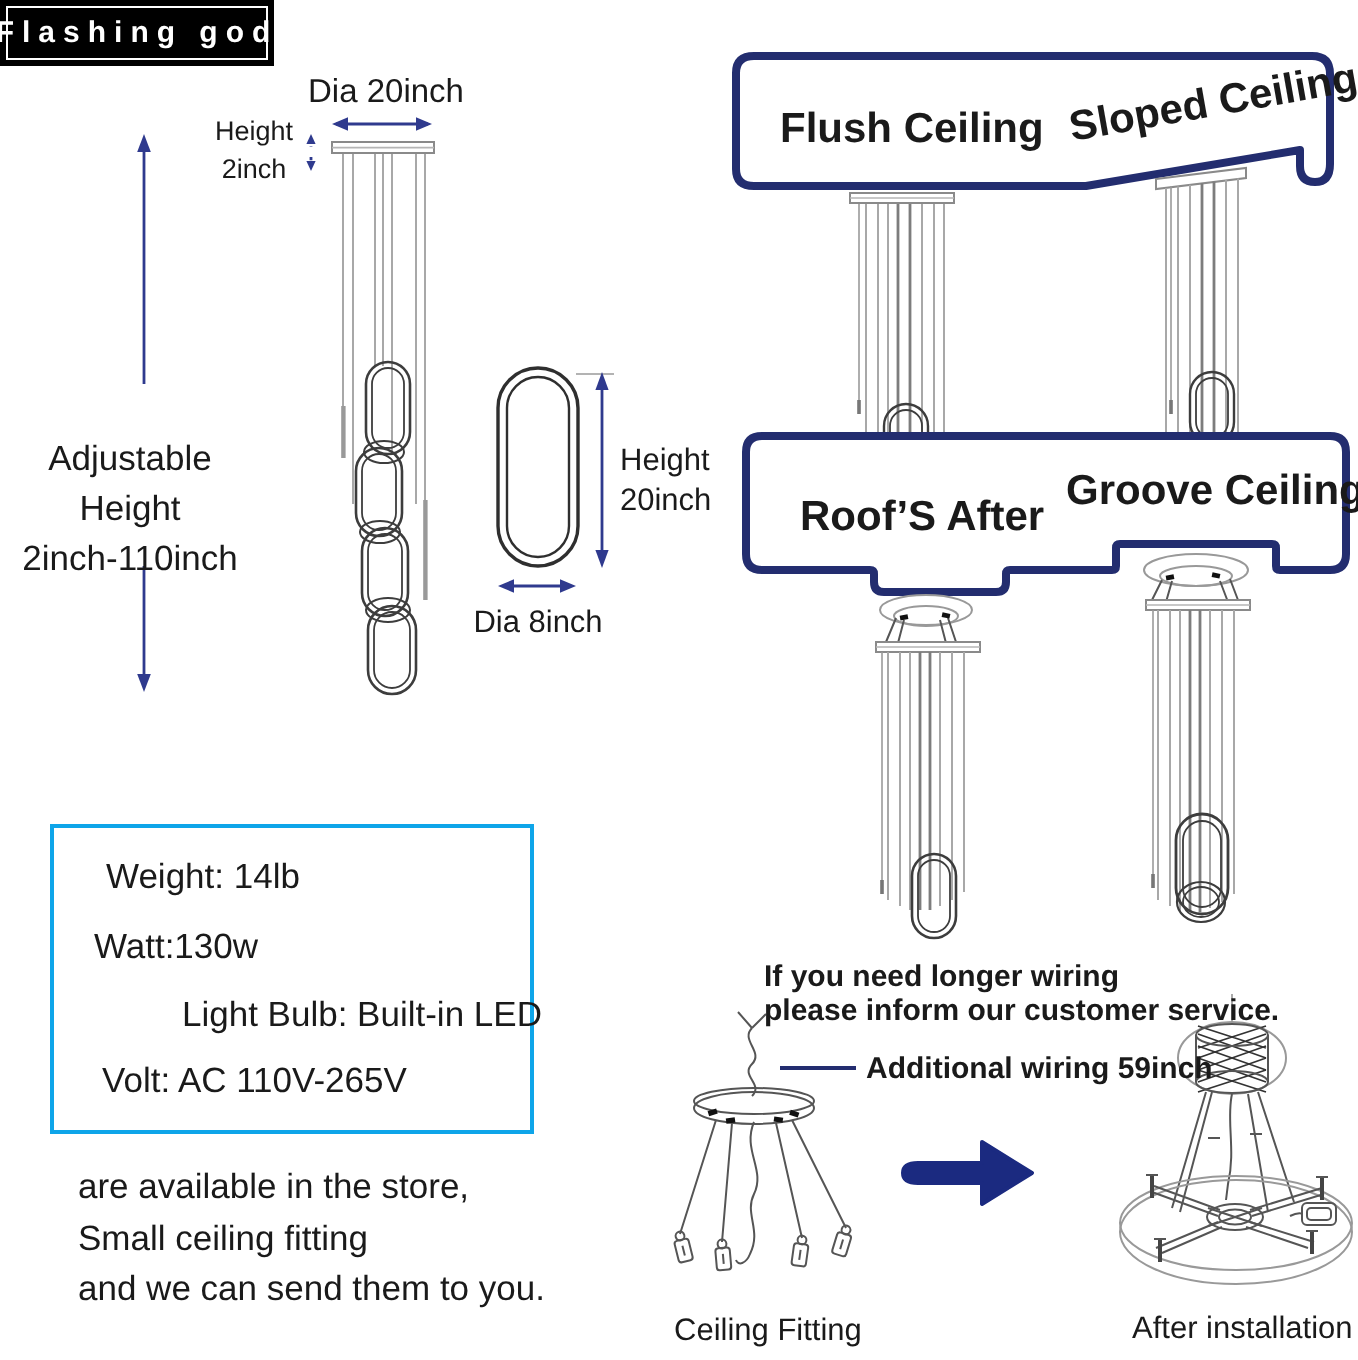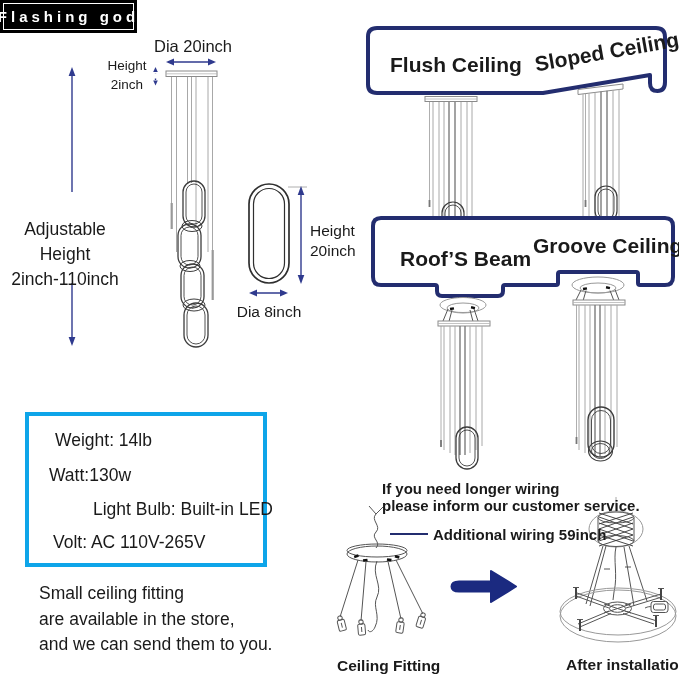--- a/index.html
+++ b/index.html
@@ -25,26 +25,26 @@
   .logo{left:0;top:0;width:137px;height:33px;background:#000;box-sizing:border-box;padding:3px;}
   .logo-inner{width:100%;height:100%;border:1.5px solid #fff;box-sizing:border-box;
               display:flex;align-items:center;justify-content:center;}
   .logo-text{color:#fff;font-weight:bold;font-size:15px;letter-spacing:4px;white-space:nowrap;}
   
   .dim{font-size:16.5px;}
   .dim-sm{font-size:13.5px;line-height:19px;text-align:center;}
   .adj{font-size:17.5px;line-height:25px;text-align:center;}
   .dim-md{font-size:15.5px;line-height:20px;}
   .banner-label{font-size:21px;font-weight:bold;text-align:center;}
-  .spec-box{left:25px;top:412px;width:242px;height:155px;border:4px solid #0ea5e9;box-sizing:border-box;background:#fff;}
+  .spec-box{left:25px;top:412px;width:242px;height:155px;border:2px solid #0ea5e9;box-sizing:border-box;background:#fff;}
   .spec{font-size:17.5px;}
   .para{left:39px;top:581px;font-size:17.5px;line-height:25.5px;}
   .para span{display:block;}
   .bold-sm{font-size:15px;font-weight:bold;line-height:17.5px;}
-  .label-fig{font-size:15.5px;font-weight:bold;}
+  .label-fig{font-size:15.5px;font-weight:normal;}
 </style>
 </head>
 <body>
 
 <div class="page">
 
 <svg width="679" height="680" viewBox="0 0 679 680">
 
   <g>
     <rect class="bar" x="166" y="71" width="51" height="5.5"></rect>
@@ -246,33 +246,33 @@
 
   <div class="t dim-md" style="left:310px;top:221px;">
     <span style="display:block">Height</span>
     <span style="display:block">20inch</span>
   </div>
 
   <div class="t dim-md" style="left:236px;top:302px;width:66px;text-align:center;">Dia 8inch</div>
 
   <div class="t banner-label" style="left:390px;top:53px;width:118px;">Flush Ceiling</div>
   <div class="t banner-label" style="left:534px;top:41px;width:134px;transform:rotate(-10deg);">Sloped Ceiling</div>
-  <div class="t banner-label" style="left:400px;top:247px;width:120px;">Roof’S Beam</div>
+  <div class="t banner-label" style="left:400px;top:247px;width:120px;">Roof’S After</div>
   <div class="t banner-label" style="left:533px;top:234px;width:140px;">Groove Ceiling</div>
 
   <div class="abs spec-box">
     <span class="t spec" style="left:26px;top:14px;">Weight: 14lb</span>
     <span class="t spec" style="left:20px;top:49px;">Watt:130w</span>
     <span class="t spec" style="left:24px;top:83px;margin-left:40px;">Light Bulb: Built-in LED</span>
     <span class="t spec" style="left:24px;top:116px;text-align:center;">Volt: AC 110V-265V</span>
   </div>
 
   <div class="abs para">
+    <span>are available in the store,</span>
     <span>Small ceiling fitting</span>
-    <span>are available in the store,</span>
     <span>and we can send them to you.</span>
   </div>
 
   <div class="t bold-sm" style="left:382px;top:480px;">If you need longer wiring</div>
   <div class="t bold-sm" style="left:382px;top:497px;">please inform our customer service.</div>
   <div class="t" style="left:433px;top:526px;font-size:15px;font-weight:bold;">Additional wiring 59inch</div>
 
   <div class="t label-fig" style="left:337px;top:657px;">Ceiling Fitting</div>
   <div class="t label-fig" style="left:566px;top:656px;">After installation</div>
 

